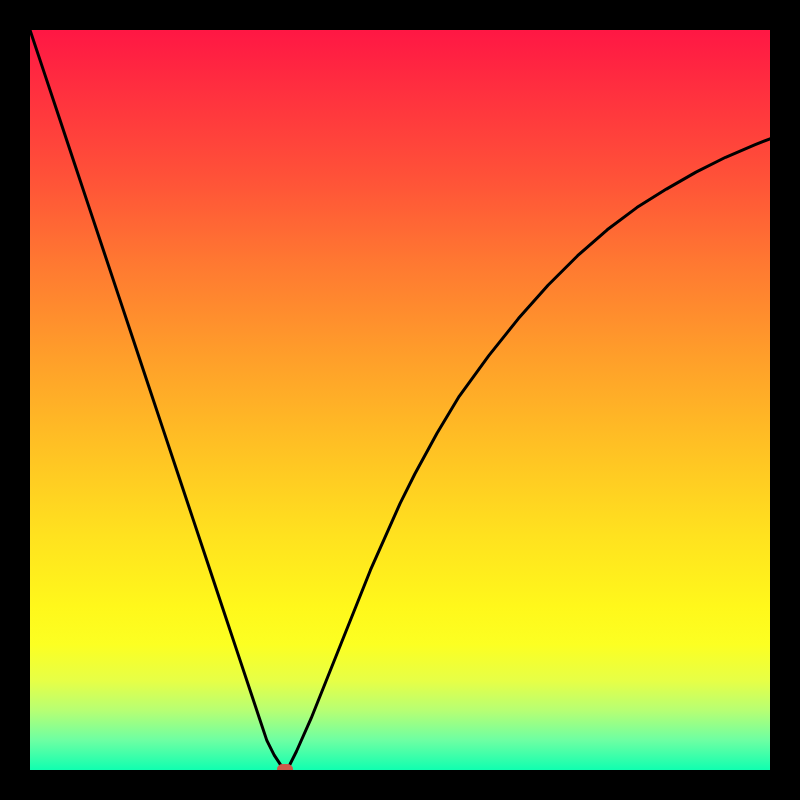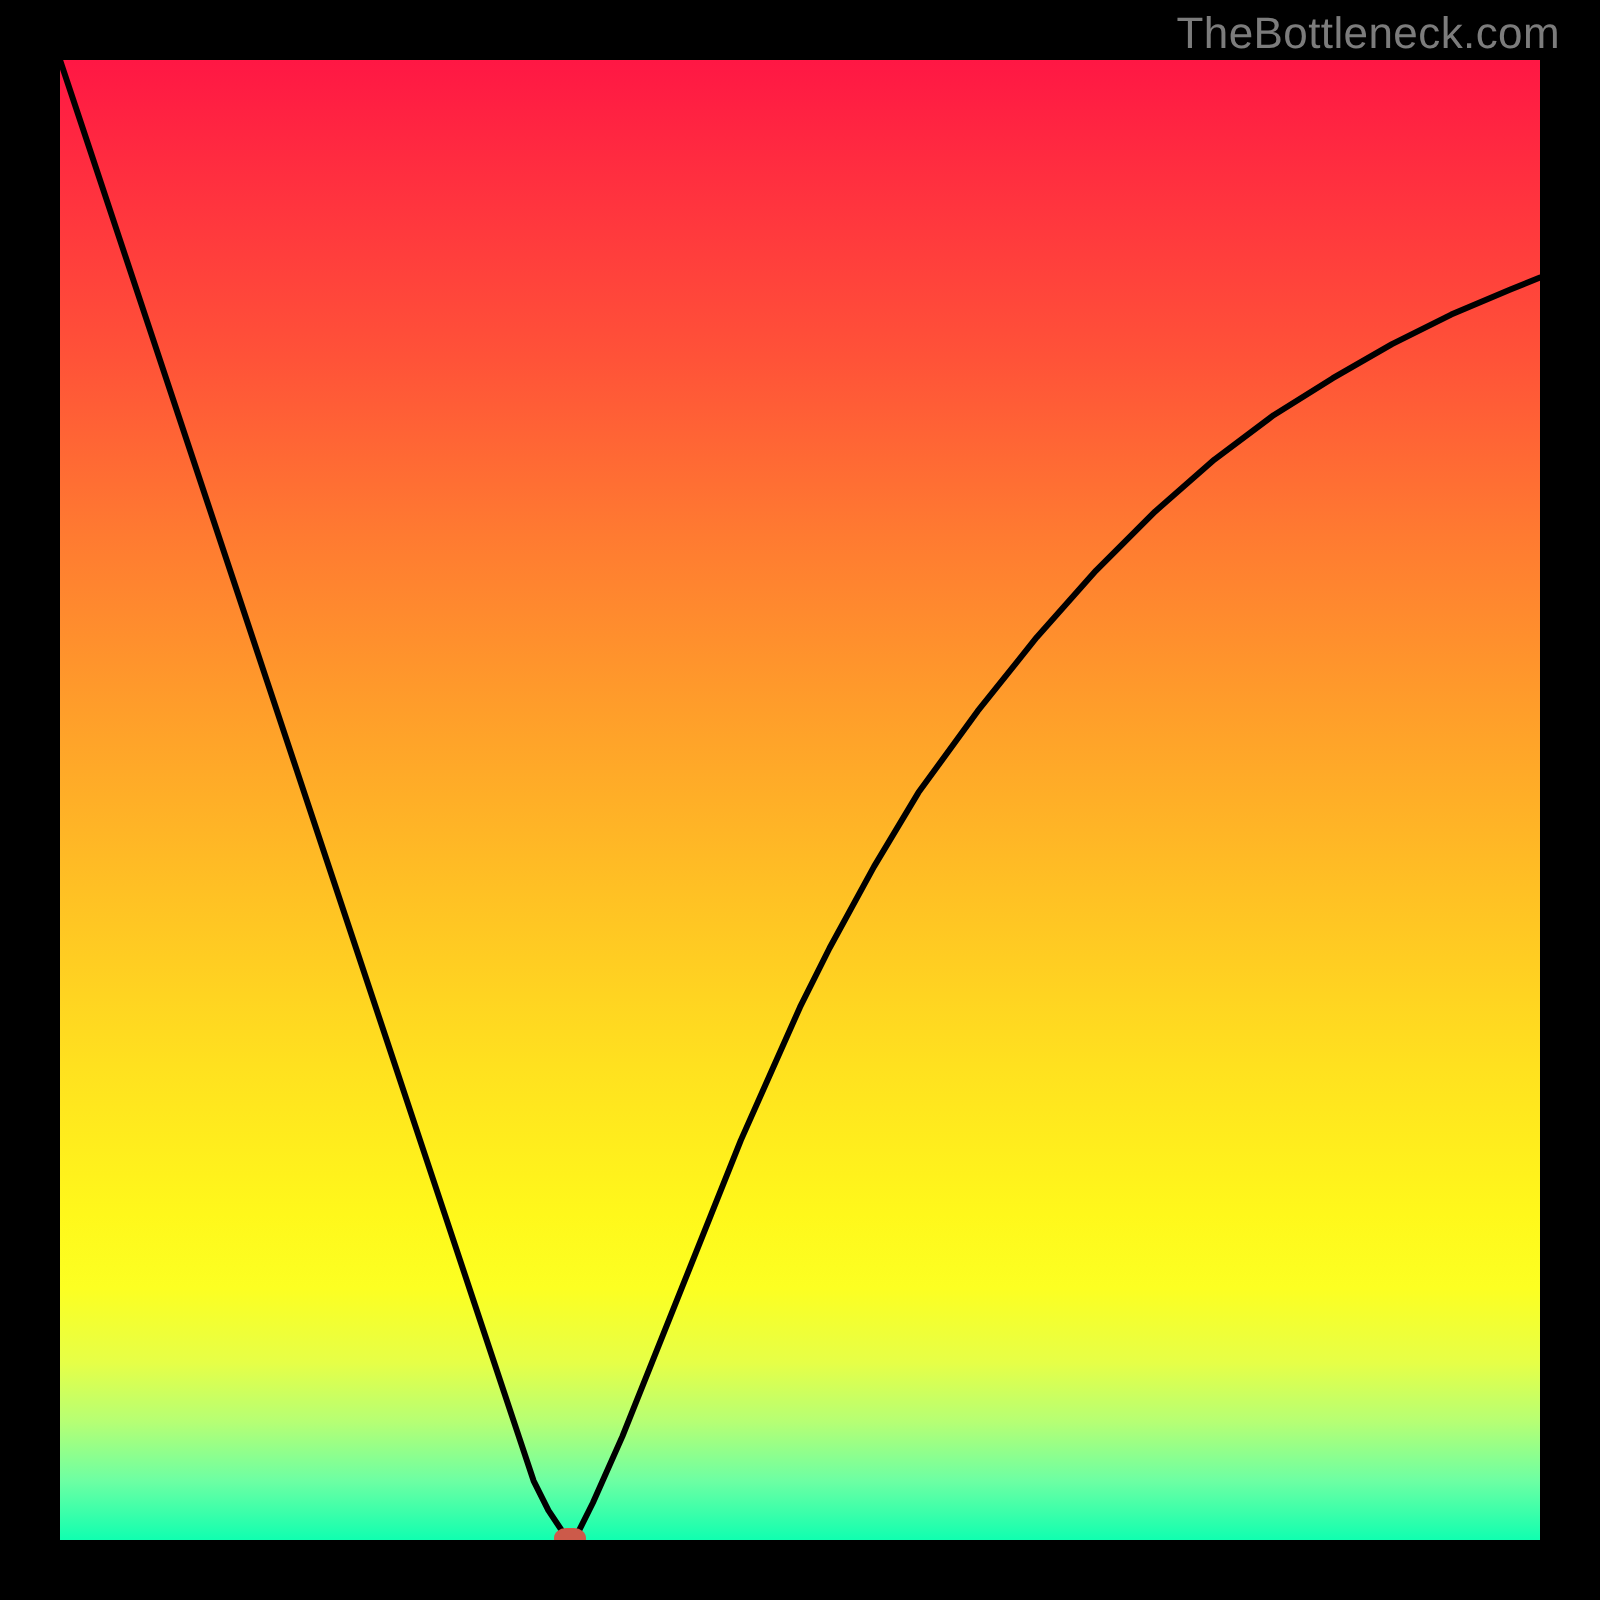--- a/index.html
+++ b/index.html
@@ -65,21 +65,20 @@
     top: 0;
     width: 740px;
     height: 740px;
     z-index: 3;
   }
 </style>
 </head>
 <body>
 <div class="container">
 
-  <div class="watermark">TheBottleneck.com</div>
 
   <div class="plot-area">
     <svg class="curve" viewBox="0 0 740 740" preserveAspectRatio="none">
       <path id="curve-path" d="M0.00 0.00 L14.80 44.40 L29.60 88.80 L44.40 133.20 L59.20 177.60 L74.00 222.00 L88.80 266.40 L103.60 310.80 L118.40 355.20 L133.20 399.60 L148.00 444.00 L162.80 488.40 L177.60 532.80 L192.40 577.20 L207.20 621.60 L222.00 666.00 L229.40 688.20 L236.80 710.40 L244.20 725.20 L251.60 736.30 L259.00 736.30 L266.40 721.50 L281.20 688.20 L296.00 651.20 L310.80 614.20 L325.60 577.20 L340.40 540.20 L355.20 506.90 L370.00 473.60 L384.80 444.00 L407.00 403.30 L429.20 366.30 L458.80 325.60 L488.40 288.60 L518.00 255.30 L547.60 225.70 L577.20 199.80 L606.80 177.60 L636.40 159.10 L666.00 142.08 L695.60 127.28 L725.20 114.70 L740.00 108.78" fill="none" stroke="#000000" stroke-width="3" stroke-linecap="round" stroke-linejoin="round"></path>
     </svg>
     <div class="marker" id="min-marker" style="left: 255.3px; top: 740px;"></div>
   </div>
 
 </div>
 

